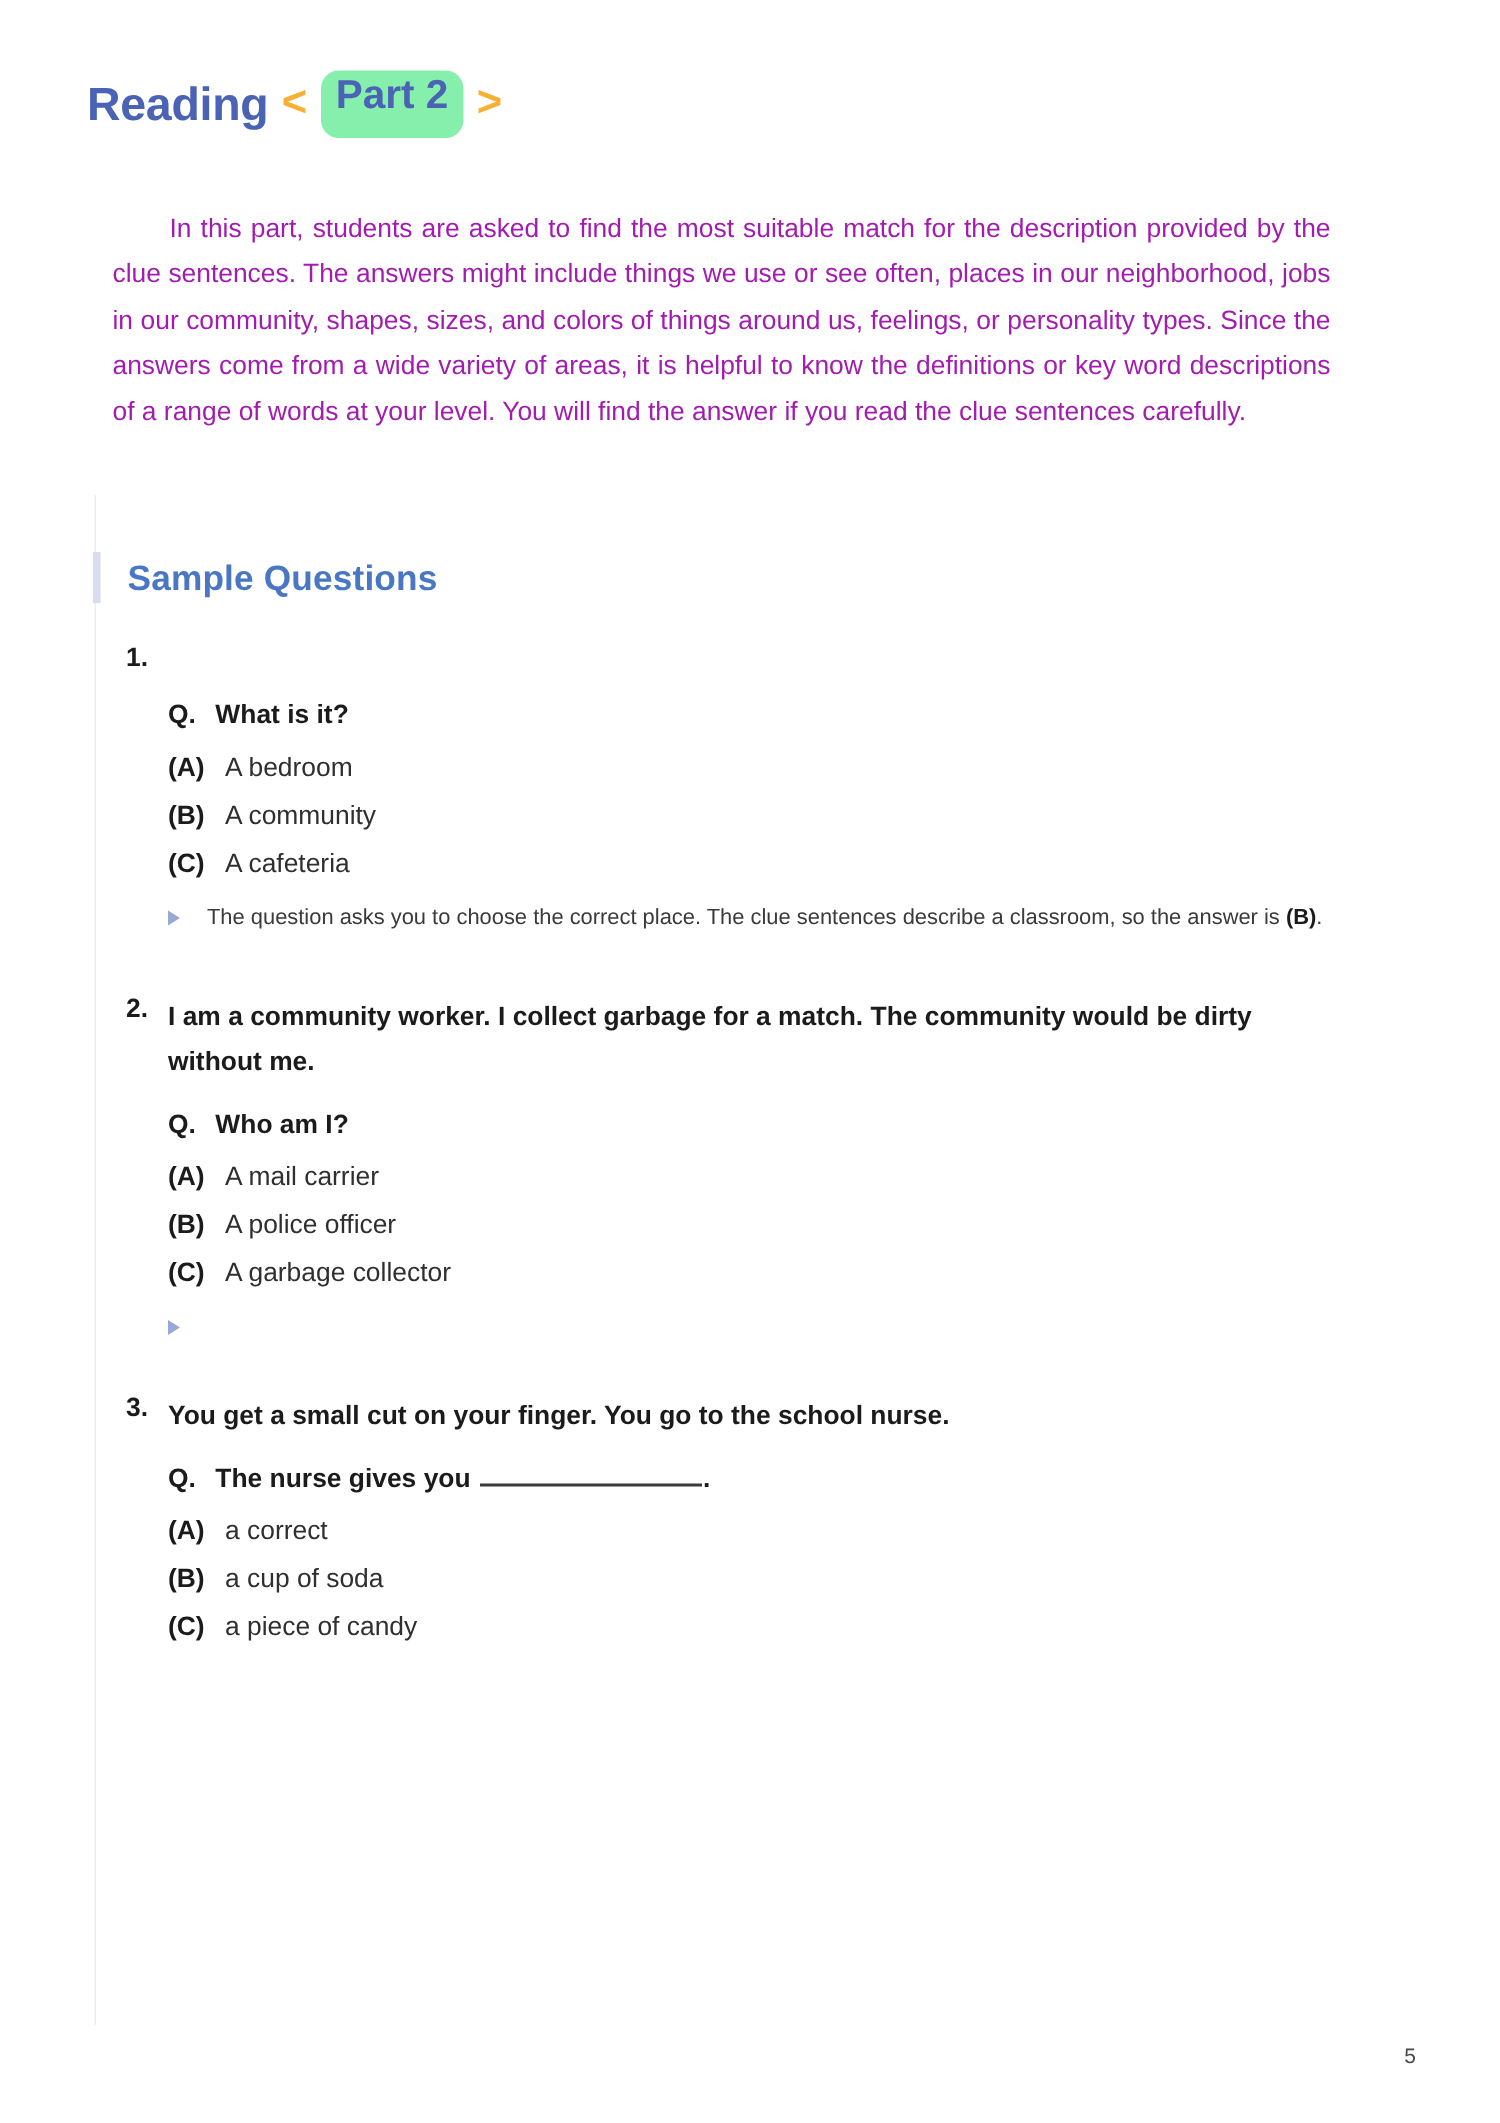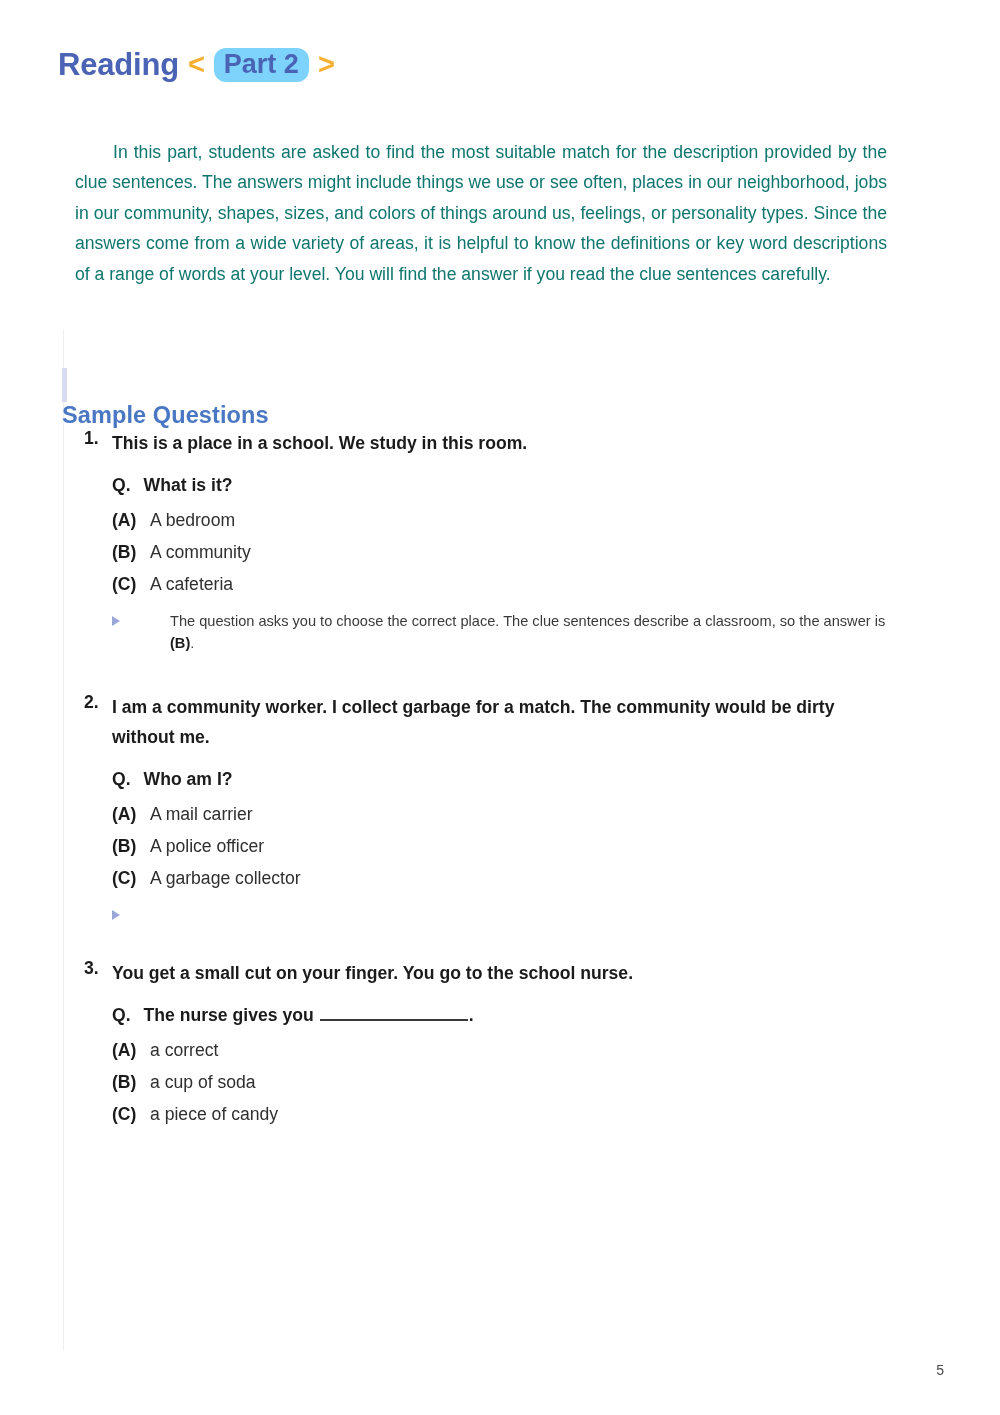--- a/index.html
+++ b/index.html
@@ -52,49 +52,48 @@
     font-size: 29px;
     font-weight: bold;
     line-height: 1;
     position: relative;
     top: -1px;
   }
   .part-badge {
     font-size: 27px;
     font-weight: bold;
     color: #4a63b5;
-    background: #7dd3fc;
+    background: #86efac;
     border-radius: 12px;
-    padding: 2px 10px 4px 10px;
+    padding: 2px 10px 15px 10px;
     line-height: 1.05;
   }
 
   
   .intro {
     position: absolute;
     left: 75px;
     top: 119px;
     width: 812px;
     font-size: 17.6px;
     line-height: 30.5px;
     text-align: justify;
     text-indent: 38px;
-    color: #0f766e;
+    color: #a21caf;
     -webkit-hyphens: none;
     hyphens: none;
   }
 
   
   .section-head {
     position: absolute;
     left: 62px;
     top: 368px;
     display: flex;
-    align-items: flex-start;
-    flex-direction: column;
+    align-items: center;
   }
   .section-bar {
     width: 5px;
     height: 34px;
     background: #d7dcf0;
     margin-right: 18px;
   }
   .section-title {
     font-size: 23.5px;
     font-weight: bold;
@@ -197,21 +196,20 @@
     width: 0;
     height: 0;
     border-left: 8px solid #9aa8d8;
     border-top: 5px solid transparent;
     border-bottom: 5px solid transparent;
   }
   .explain-text {
     font-size: 14.6px;
     line-height: 21.5px;
     color: #3a3a3a;
-    margin-left: 32px;
   }
   .explain-text b {
     color: #1b1b1b;
   }
 
   
   .page-number {
     position: absolute;
     right: 56px;
     top: 1362px;
@@ -238,21 +236,20 @@
   <div class="section-head">
     <span class="section-bar"></span>
     <span class="section-title">Sample Questions</span>
   </div>
 
   <div class="qlist">
 
     <div class="question">
       <div class="stem">
         <span class="stem-num">1.</span>
-        <span class="stem-text">This is a place in a school. We study in this room.</span>
       </div>
       <div class="qline">
         <span class="qline-label">Q.</span>
         <span class="qline-text">What is it?</span>
       </div>
       <div class="choices">
         <div class="choice">
           <span class="choice-key">(A)</span>
           <span class="choice-text">A bedroom</span>
         </div>

